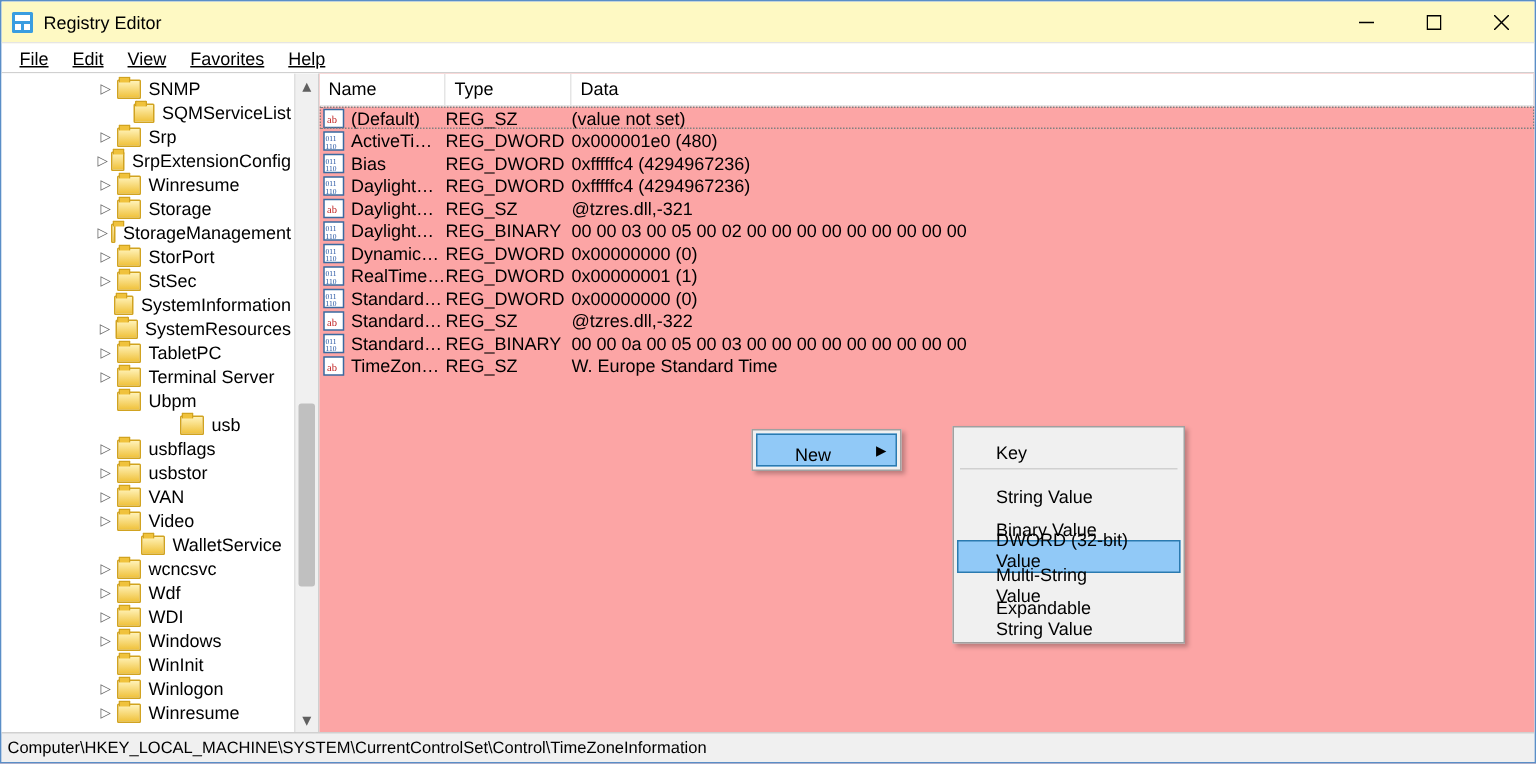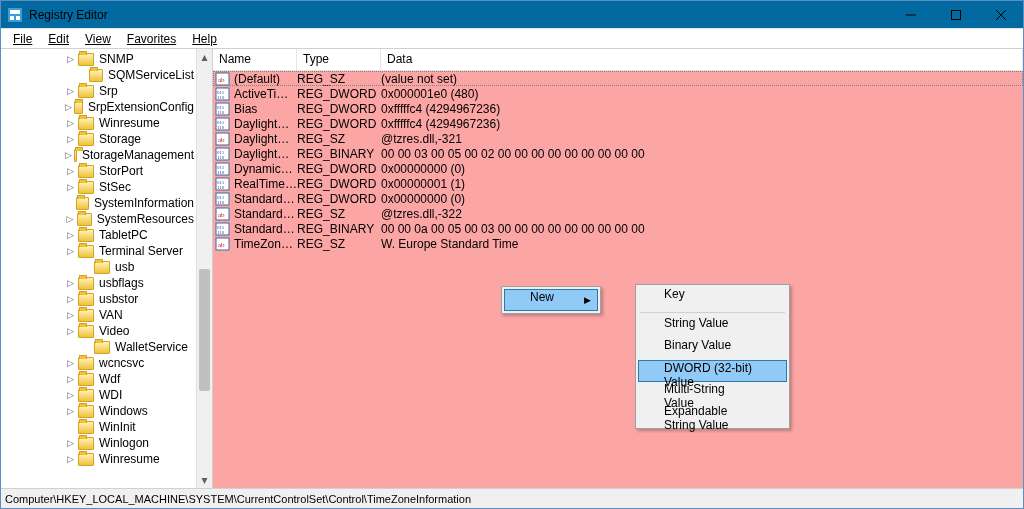--- a/index.html
+++ b/index.html
@@ -10,21 +10,21 @@
     background: #fff;
     overflow: hidden;
     width: 1024px;
     height: 509px;
     position: relative;
     border: 1px solid #5a8ec7;
   }
   
   .titlebar {
     height: 28px;
-    background: #0369a1;
+    background: #fef9c3;
     display: flex;
     align-items: center;
     padding: 0 0 0 6px;
     border-bottom: 1px solid #e5e5e5;
   }
   .titlebar .app-icon {
     width: 16px; height: 16px; margin-right: 6px;
   }
   .titlebar .title { flex: 0 0 auto; color: #000; }
   .titlebar .spacer { flex: 1; }
@@ -165,21 +165,21 @@
   .ctx-menu {
     position: absolute;
     background: #f0f0f0;
     border: 1px solid #a0a0a0;
     box-shadow: 2px 2px 3px rgba(0,0,0,0.25);
     padding: 2px;
     z-index: 10;
   }
   .ctx-item {
     height: 22px;
-    display: flex; align-items: flex-start;
+    display: flex; align-items: flex-end;
     padding: 0 30px 0 26px;
     color: #000;
     position: relative;
   }
   .ctx-item.highlight {
     background: #91c9f7;
     border: 1px solid #2a7ab0;
     padding: 0 29px 0 25px;
   }
   .ctx-item .arrow {
@@ -292,21 +292,26 @@
         <div class="tree-row" style="padding-left: 64px;">
           <span class="exp">▷</span>
           <span class="folder"></span>
           <span class="label">TabletPC</span>
         </div>
         <div class="tree-row" style="padding-left: 64px;">
           <span class="exp">▷</span>
           <span class="folder"></span>
           <span class="label">Terminal Server</span>
         </div>
-        <div class="tree-row" style="padding-left: 80px;">
+        <div class="tree-row" style="padding-left: 64px;">
+          <span class="exp"></span>
+          <span class="folder"></span>
+          <span class="label">Ubpm</span>
+        </div>
+        <div class="tree-row" style="padding-left: 64px; margin-left: 42px;">
           <span class="exp"></span>
           <span class="folder"></span>
           <span class="label">usb</span>
         </div>
         <div class="tree-row" style="padding-left: 64px;">
           <span class="exp">▷</span>
           <span class="folder"></span>
           <span class="label">usbflags</span>
         </div>
         <div class="tree-row" style="padding-left: 64px;">

